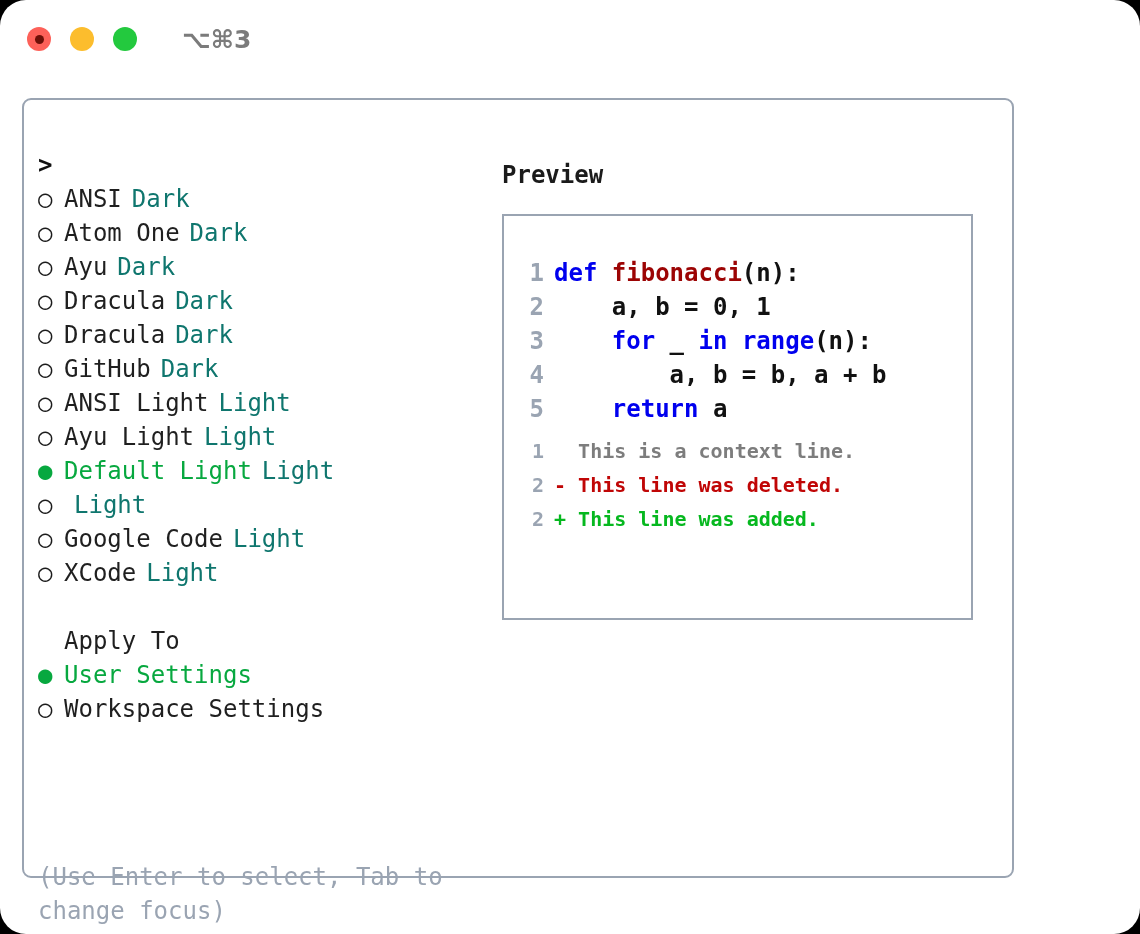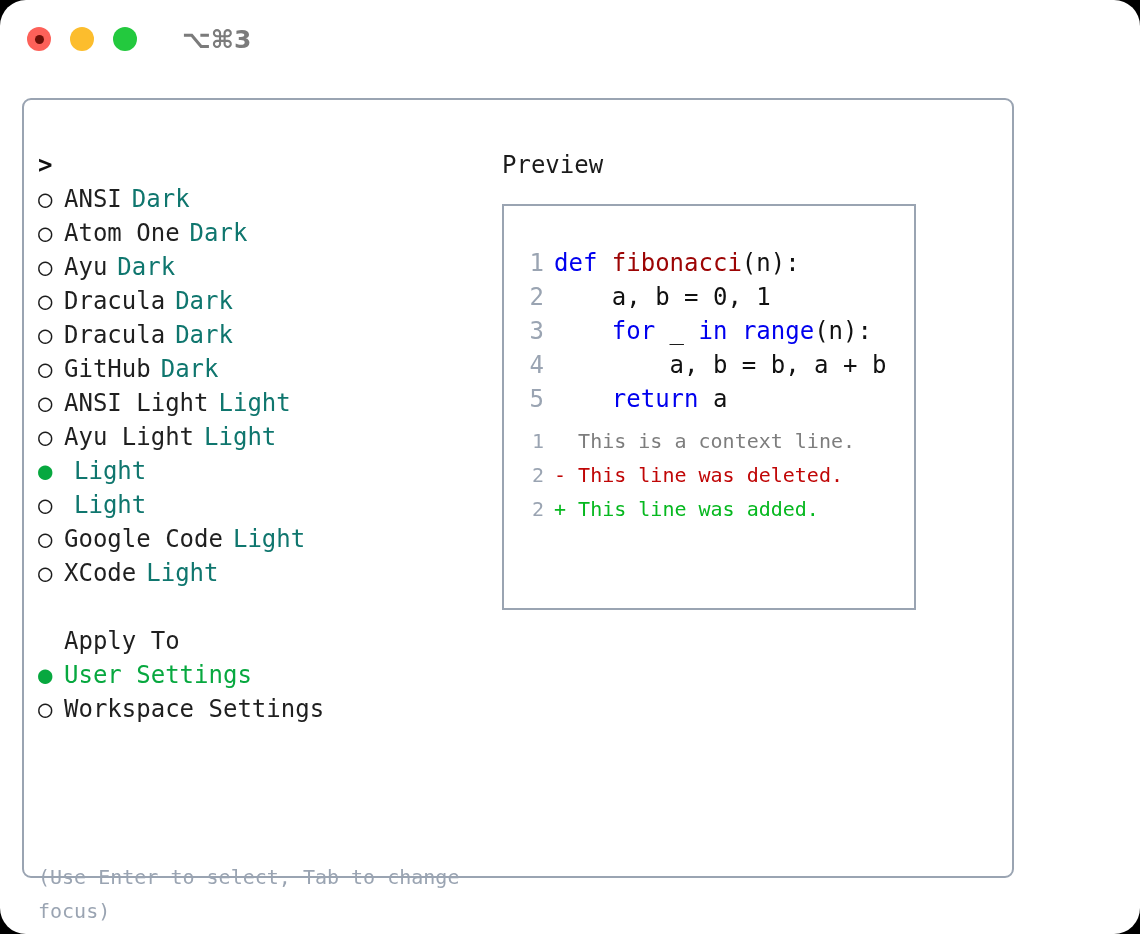--- a/index.html
+++ b/index.html
@@ -123,44 +123,45 @@
   .row.selected .label { color: #07a83f; }
   .variant { color: #0f766e; margin-left: 10px; }
 
   .section-gap { height: 34px; }
 
   .hint {
     position: absolute;
     left: 14px;
     top: 760px;
     width: 430px;
-    font-size: 20px;
+    font-size: 24px;
     line-height: 34px;
     color: #9aa4b2;
     white-space: pre-wrap;
   }
 
   
   .right-col {
     position: absolute;
     left: 478px;
-    top: 48px;
+    top: 58px;
     width: 500px;
+    font-weight: bold;
   }
   .preview-title {
     font-size: 24px;
     line-height: 34px;
     color: #1b1b1b;
     white-space: pre;
   }
   .preview-box {
     position: absolute;
     left: 0px;
     top: 56px;
-    width: 414px;
+    width: 471px;
     height: 406px;
     border: 2px solid #9aa4b2;
     box-sizing: border-box;
     background: #ffffff;
   }
   .code {
     position: absolute;
     left: 16px;
     top: 40px;
     font-size: 24px;
@@ -216,21 +217,21 @@
 
         <div id="theme-items">
             <div class="row"><span class="marker off">○</span><span class="label">ANSI</span><span class="variant">Dark</span></div>
             <div class="row"><span class="marker off">○</span><span class="label">Atom One</span><span class="variant">Dark</span></div>
             <div class="row"><span class="marker off">○</span><span class="label">Ayu</span><span class="variant">Dark</span></div>
             <div class="row"><span class="marker off">○</span><span class="label">Dracula</span><span class="variant">Dark</span></div>
             <div class="row"><span class="marker off">○</span><span class="label">Dracula</span><span class="variant">Dark</span></div>
             <div class="row"><span class="marker off">○</span><span class="label">GitHub</span><span class="variant">Dark</span></div>
             <div class="row"><span class="marker off">○</span><span class="label">ANSI Light</span><span class="variant">Light</span></div>
             <div class="row"><span class="marker off">○</span><span class="label">Ayu Light</span><span class="variant">Light</span></div>
-            <div class="row selected"><span class="marker on">●</span><span class="variant">Light</span></div>
+            <div class="row selected"><span class="marker on">●</span><span class="label">Default Light</span><span class="variant">Light</span></div>
             <div class="row"><span class="marker off">○</span><span class="variant">Light</span></div>
             <div class="row"><span class="marker off">○</span><span class="label">Google Code</span><span class="variant">Light</span></div>
             <div class="row"><span class="marker off">○</span><span class="label">XCode</span><span class="variant">Light</span></div>
           </div>
 
         <div class="section-gap"></div>
 
         <div class="row">
           <span class="marker empty">○</span><span class="label">Apply To</span>
         </div>

